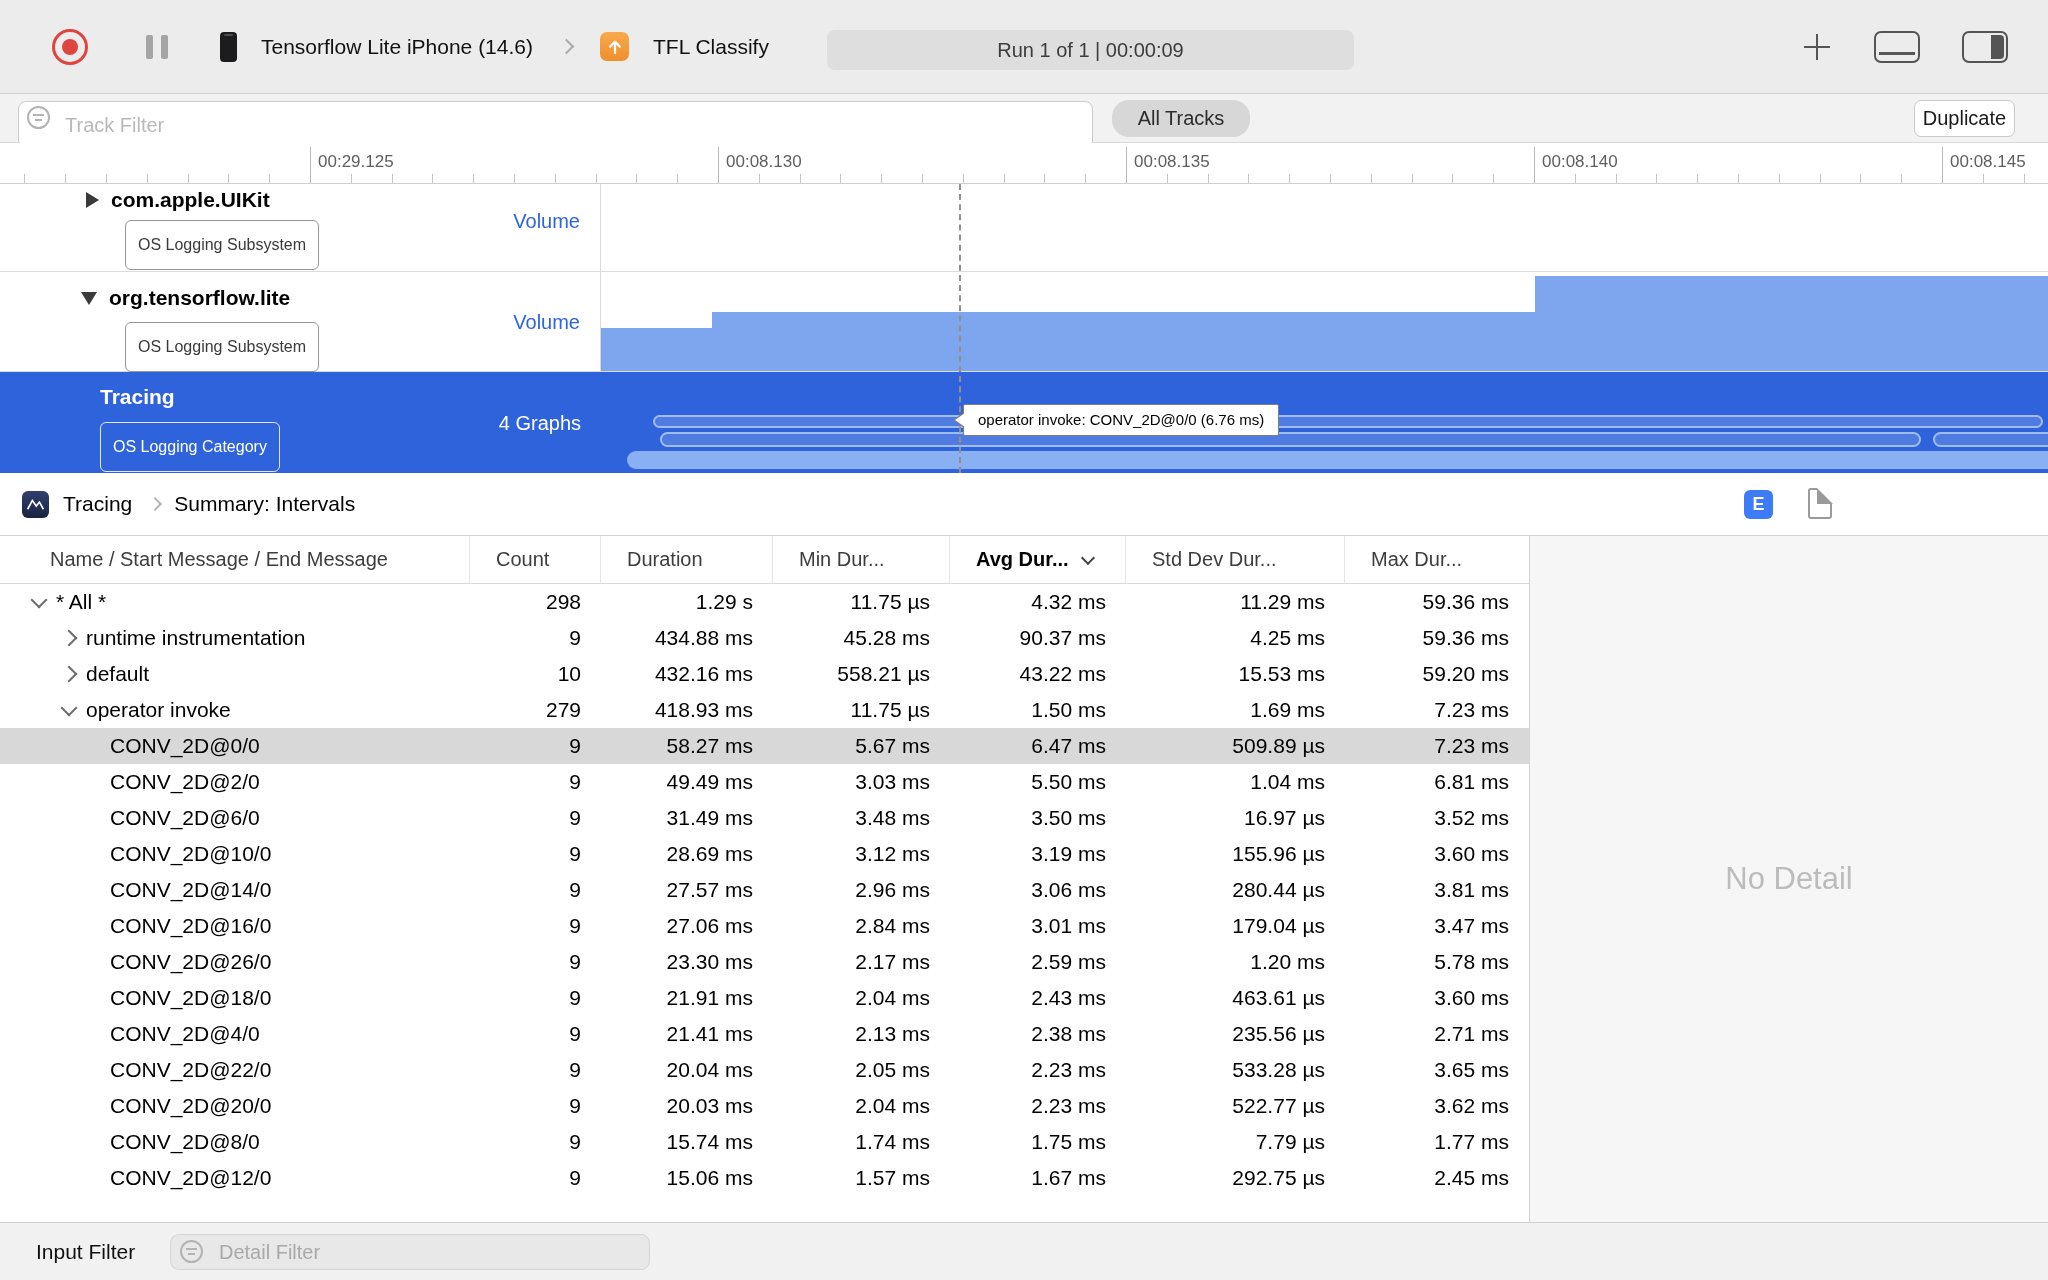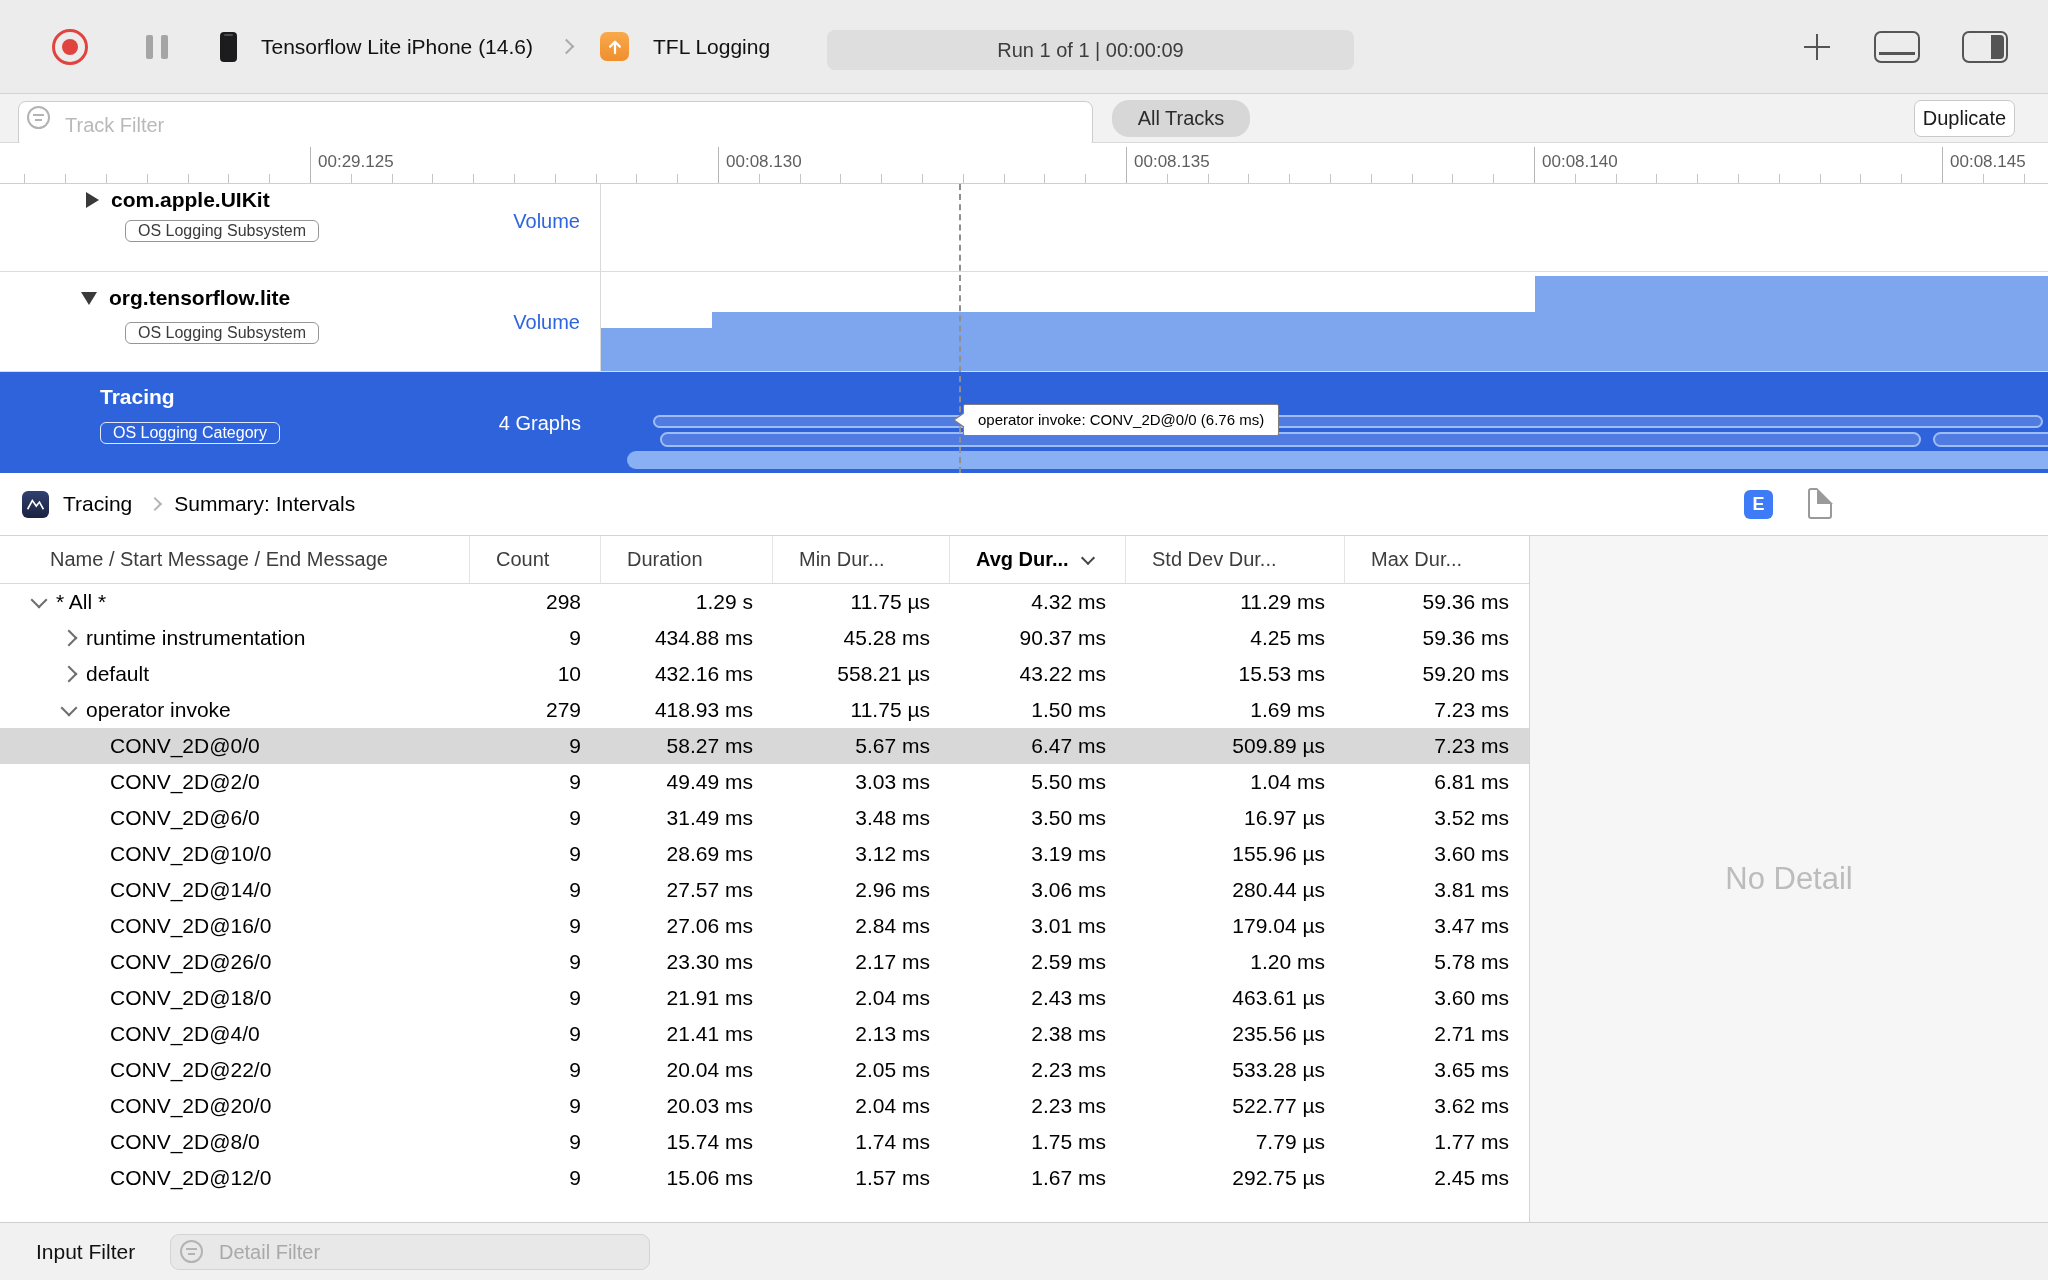--- a/index.html
+++ b/index.html
@@ -61,21 +61,21 @@
   .track { display:flex; width:100%; }
   .track-head { width:601px; position:relative; border-right:1px solid #d9d9d9; background:#fff; }
   .track-lane { flex:1; position:relative; overflow:hidden; background:#fff; }
   .t1 { height:88px; border-bottom:1px solid #dcdcdc; }
   .t2 { height:100px; border-bottom:1px solid #dcdcdc; }
   .t3 { height:101px; }
   .track-name-row { position:absolute; left:86px; display:flex; align-items:center; gap:12px; }
   .track-name { font-size:21px; font-weight:bold; color:#000; white-space:nowrap; }
   .tri-right { width:0; height:0; border-left:13px solid #3a3a3a; border-top:8px solid transparent; border-bottom:8px solid transparent; }
   .tri-down  { width:0; height:0; border-top:13px solid #3a3a3a; border-left:8px solid transparent; border-right:8px solid transparent; }
-  .badge { position:absolute; left:125px; border:1.5px solid #969696; border-radius:6px; padding:1px 12px;
+  .badge { position:absolute; left:125px; border:1.5px solid #969696; border-radius:6px; padding:15px 12px;
            font-size:16px; color:#3a3a3a; white-space:nowrap; background:transparent; }
   .track-meta { position:absolute; right:20px; font-size:20px; color:#2e64de; white-space:nowrap; }
   .track.selected .track-head, .track.selected .track-lane { background:#2f63dc; }
   .track.selected .track-head { border-right:none; }
   .track.selected .track-name { color:#fff; }
   .track.selected .badge { border-color:rgba(255,255,255,.85); color:#fff; }
   .track.selected .track-meta { color:#fff; }
 
   .vseg { position:absolute; bottom:0; background:#7ea6ef; }
   .vseg1 { left:0; width:111px; height:43px; }
@@ -163,21 +163,21 @@
       </div>
     <div class="device-group">
       <span class="iphone-icon"></span>
       <span class="tb-text">Tensorflow Lite iPhone (14.6)</span>
       <span class="chev-right"></span>
       <span class="app-icon">
         <svg width="18" height="18" viewBox="0 0 24 24">
             <path d="M12 20V5 M5.5 11.5 L12 5 L18.5 11.5" stroke="#fff" stroke-width="3" fill="none" stroke-linecap="round" stroke-linejoin="round"></path>
           </svg>
       </span>
-      <span class="tb-text">TFL Logging</span>
+      <span class="tb-text">TFL Classify</span>
     </div>
     <div class="status-capsule">Run 1 of 1  |  00:00:09</div>
     <div class="tb-right">
       <div class="plus-icon"></div>
       <div class="pane-icon pane-bottom"></div>
       <div class="pane-icon pane-right"></div>
     </div>
   </div>
 
   <div class="filter-row">

